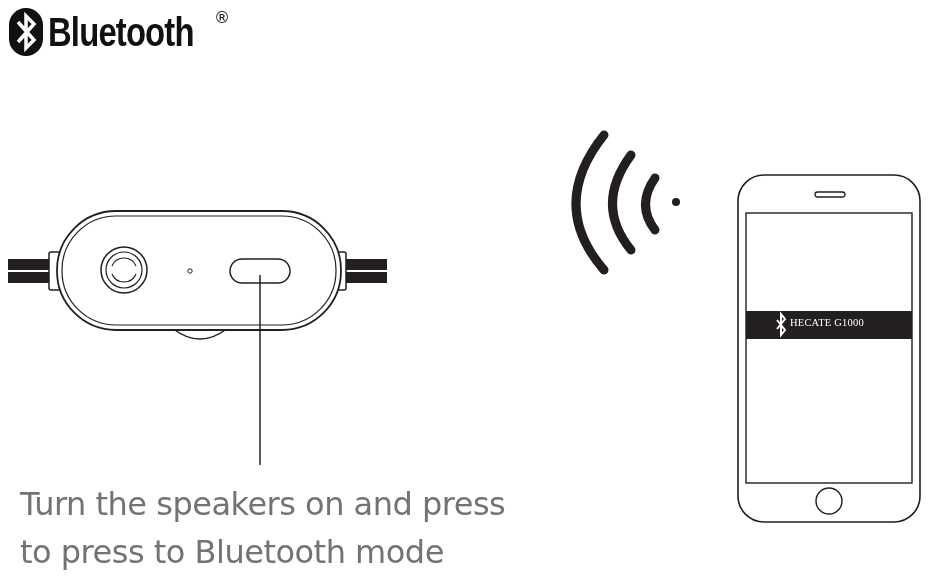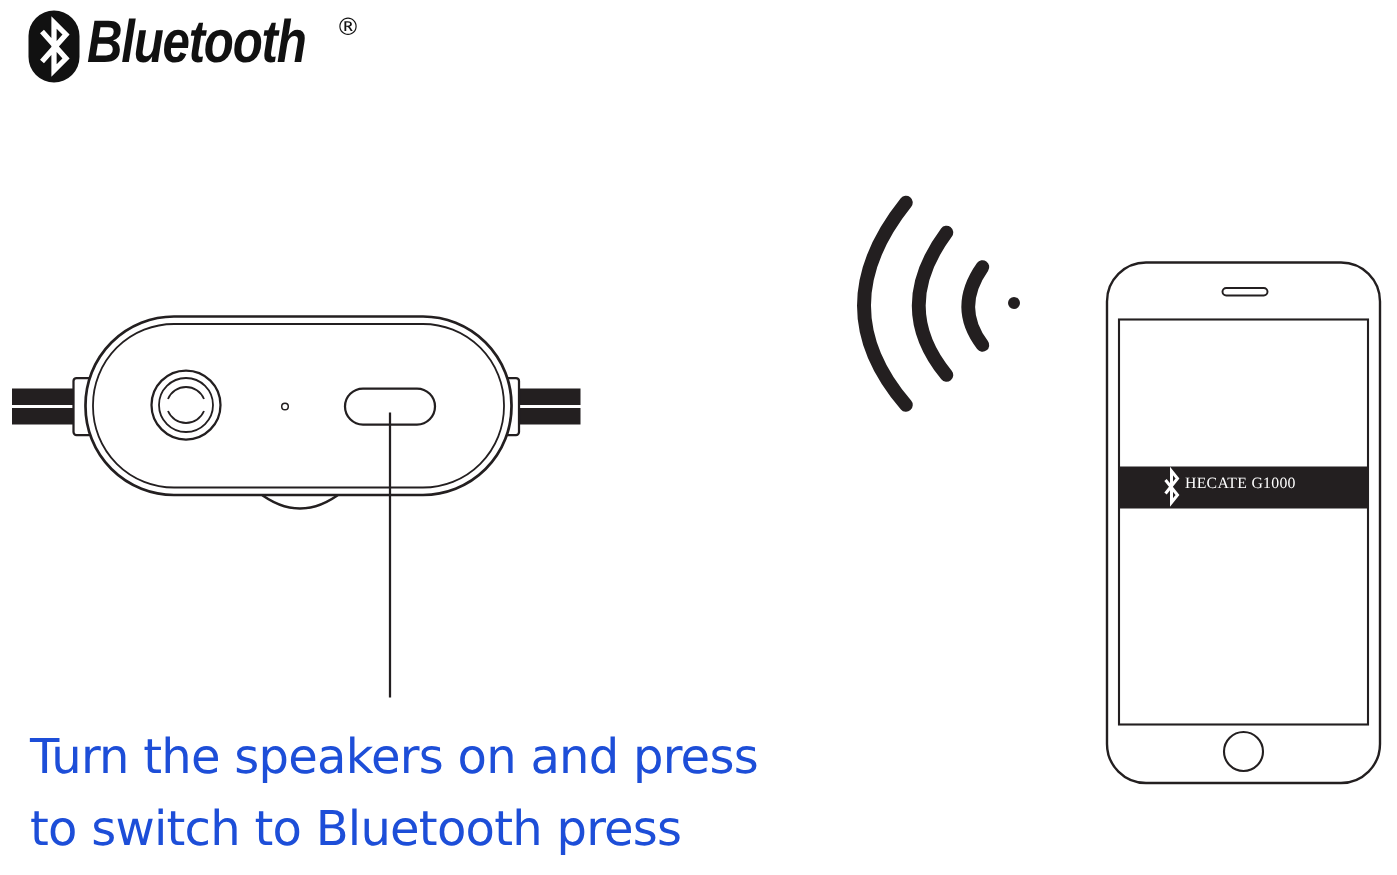--- a/index.html
+++ b/index.html
@@ -1,21 +1,21 @@
 <!DOCTYPE html>
 <html><head>
 <meta charset="utf-8">
 <style>
   html, body { margin: 0; padding: 0; background: #ffffff; }
   body { width: 931px; height: 583px; position: relative; overflow: hidden; font-family: "DejaVu Sans", sans-serif; color: #231f20; }
-  .logo { position: absolute; left: 18px; top: 6px; height: 52px; display: flex; align-items: flex-start; font-style: italic; }
+  .logo { position: absolute; left: 8px; top: 6px; height: 52px; display: flex; align-items: center; }
   .logo-word { font-family: "Liberation Sans", sans-serif; font-weight: 700; font-size: 40px; letter-spacing: -1px; color: #111; transform: scaleX(0.82); transform-origin: left center; margin-left: 4px; }
   .logo-reg { font-family: "DejaVu Sans", sans-serif; font-size: 16px; position: absolute; left: 206px; top: 2px; color: #111; }
   svg.scene { position: absolute; left: 0; top: 0; }
-  .caption { position: absolute; left: 20px; top: 480px; font-family: "DejaVu Sans", sans-serif; font-size: 32px; line-height: 48px; color: #1d4ed8; letter-spacing: -0.5px; }
+  .caption { position: absolute; left: 20px; top: 480px; font-family: "DejaVu Sans", sans-serif; font-size: 32px; line-height: 48px; color: #737373; letter-spacing: -0.5px; }
   .caption div { white-space: nowrap; }
   .device-label { position: absolute; left: 790px; top: 317px; font-family: Liberation Serif, serif; font-size: 10.5px; color: #ffffff; letter-spacing: 0.2px; }
 </style>
 </head>
 <body>
 
 <div class="logo">
   <svg width="36" height="50" viewBox="0 0 36 50">
     <rect x="1" y="1" width="34" height="48" rx="17" ry="17" fill="#111"></rect>
     <polyline points="10,15 26,33 18,41 18,9 26,17 10,35" fill="none" stroke="#fff" stroke-width="3.5" stroke-linejoin="miter" stroke-linecap="butt"></polyline>
@@ -75,14 +75,14 @@
   <g>
     <rect x="746" y="311" width="166" height="28" fill="#231f20"></rect>
     <polyline points="777,320 785,330 781,335 781,314 785,319 777,329" fill="none" stroke="#fff" stroke-width="2"></polyline>
   </g>
 </svg>
 
 <span class="device-label">HECATE G1000</span>
 
 <div class="caption">
   <div>Turn the speakers on and press</div>
-  <div>to switch to Bluetooth press</div>
+  <div>to press to Bluetooth mode</div>
 </div>
 
 </body></html>

